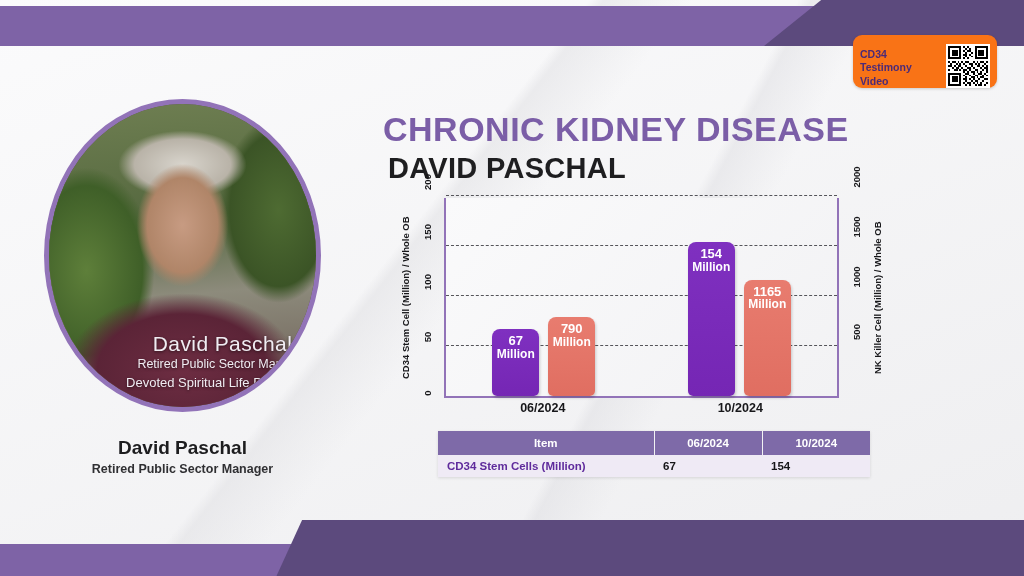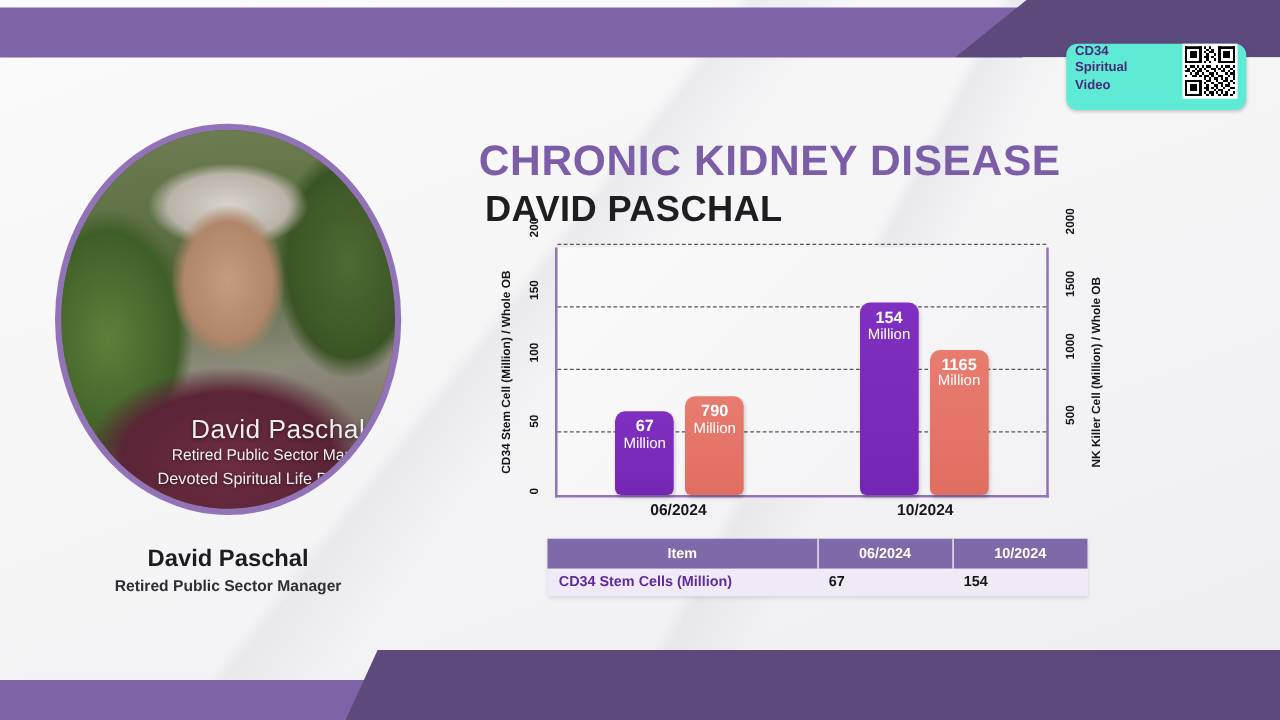--- a/index.html
+++ b/index.html
@@ -38,22 +38,22 @@
   }
   .bottom-wedge-dark {
     position:absolute; left:0; bottom:0; width:1024px; height:56px;
     background:#5c4a7d;
     clip-path:polygon(29.5% 0, 100% 0, 100% 100%, 27% 100%);
   }
 
   
   .qr-badge {
     position:absolute; left:853px; top:35px; width:144px; height:53px;
-    background:#5eead4; border-radius:9px;
-    display:flex; align-items:flex-start; padding:0 7px; gap:20px;
+    background:#f97316; border-radius:9px;
+    display:flex; align-items:flex-end; padding:0 7px; gap:20px;
     box-shadow:0 1px 3px rgba(0,0,0,.18);
   }
   .qr-badge .qtxt {
     color:#4b2a78; font-weight:bold; font-size:10.5px; line-height:1.28;
     width:66px;
   }
   .qr-img { width:44px; height:44px; background:#fff; padding:2px; }
   .qr-img svg { display:block; }
 
   
@@ -144,21 +144,21 @@
     align-items:flex-end; justify-content:space-around;
   }
   .group { display:flex; align-items:flex-end; gap:9px; }
   .bar {
     width:47px; border-radius:8px 8px 5px 5px;
     position:relative; display:flex; flex-direction:column;
     align-items:center; padding-top:5px;
     box-shadow:1px 2px 3px rgba(0,0,0,.18);
   }
   .bar .bv  { color:#fff; font-size:13px; font-weight:bold; line-height:1.05; }
-  .bar .bu  { color:#fff; font-size:12px; font-weight:normal; line-height:1.15; }
+  .bar .bu  { color:#fff; font-size:12px; font-weight:bold; line-height:1.15; }
   .bar.cd34 { background:linear-gradient(180deg,#7f30c0 0%,#7526b4 100%); }
   .bar.nk   { background:linear-gradient(180deg,#e87c6f 0%,#e06e61 100%); }
 
   .xlabels {
     position:absolute; left:46px; right:46px; top:203px;
     display:flex; justify-content:space-around;
   }
   .xlabels span { font-size:12.5px; font-weight:bold; color:#17171a; }
 
   
@@ -188,21 +188,21 @@
 
 <div class="bg-diag"></div>
 <div class="top-band"></div>
 <div class="top-wedge-dark"></div>
 <div class="bottom-band"></div>
 <div class="bottom-wedge-dark"></div>
 
 <div class="qr-badge">
   <div class="qtxt">
     <div>CD34</div>
-    <div>Spiritual</div>
+    <div>Testimony</div>
     <div>Video</div>
   </div>
   <div class="qr-img">
     <svg width="40" height="40" viewBox="0 0 21 21" shape-rendering="crispEdges">
       <rect width="21" height="21" fill="#fff"></rect>
       <g fill="#000">
         <rect x="0" y="0" width="7" height="1"></rect>
           <rect x="0" y="6" width="7" height="1"></rect>
         <rect x="0" y="0" width="1" height="7"></rect>
           <rect x="6" y="0" width="1" height="7"></rect>

